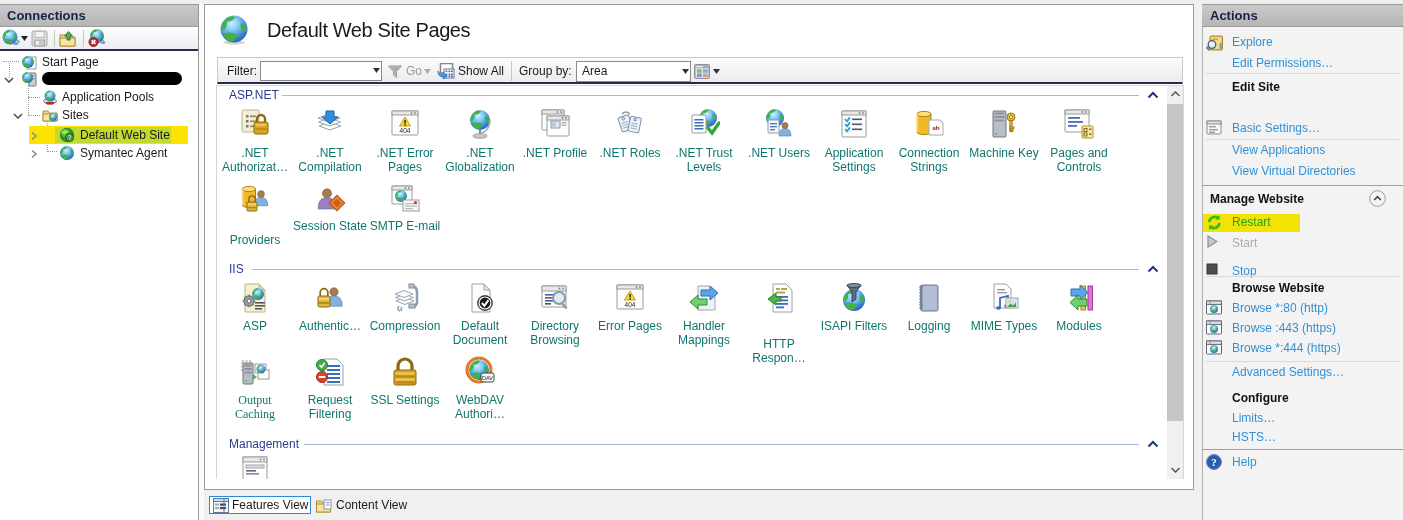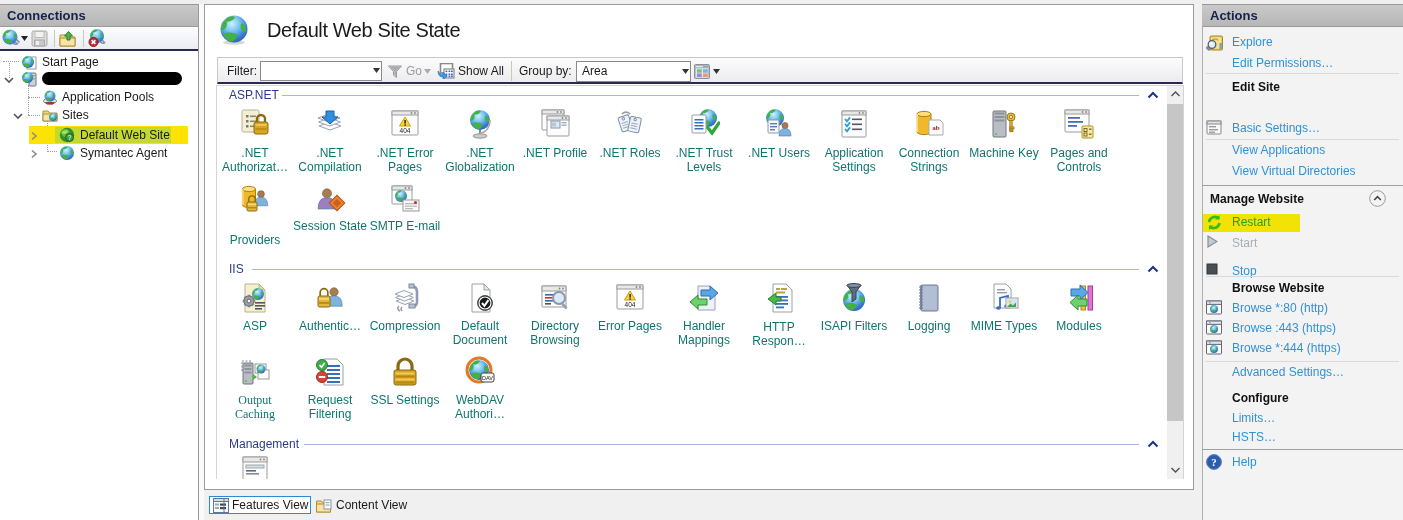--- a/index.html
+++ b/index.html
@@ -264,21 +264,21 @@
             <stop offset="1" stop-color="#1c448f"></stop>
           </radialGradient>
         </defs>
         <circle cx="15" cy="15" r="13.5" fill="url(#gg19)"></circle>
         <path d="M7.57,4.20 Q13.65,0.82 16.35,3.53 Q13.65,6.90 10.28,7.57 Q4.88,8.25 7.57,4.20 z" fill="#43b048"></path>
         <path d="M1.77,15.68 Q2.85,7.57 6.90,5.55 Q8.93,10.28 6.90,13.65 Q4.20,17.02 1.77,15.68 z" fill="#43b048"></path>
         <path d="M22.43,8.93 Q27.82,10.95 27.15,17.70 Q23.10,18.38 21.75,14.32 Q21.07,10.95 22.43,8.93 z" fill="#43b048"></path>
         <path d="M4.20,19.73 Q10.95,17.02 18.38,20.40 Q17.70,25.80 12.30,27.82 Q5.55,25.80 4.20,19.73 z" fill="#43b048"></path>
       </svg>
     </span>
-  <div id="mtitle">Default Web Site State</div>
+  <div id="mtitle">Default Web Site Pages</div>
   <div id="fbar">
     <span style="position:absolute;left:9px;top:6px">Filter:</span>
     <span style="position:absolute;left:42px;top:3px;width:122px;height:20px;background:#fff;border:1px solid #8a8a8a"></span>
     <svg style="position:absolute;left:155px;top:10px" width="7" height="5" viewBox="0 0 7 5">
         <path d="M0 0 h7 l-3.5 5 z" fill="#333"></path>
       </svg>
     <span style="position:absolute;left:169px;top:6px">
         <svg width="16" height="15" viewBox="0 0 16 15" style="">
           <path d="M1.5 2 h13 l-5 5.5 v6 l-3 -2.5 v-3.5 z" fill="#c6c6c6" stroke="#9a9a9a"></path>
           <path d="M3.5 3 h9 l-3.5 4 v4.5 l-1.5 -1.2 v-3.3 z" fill="#ababab"></path>
@@ -760,21 +760,21 @@
               <rect x="13" y="6" width="4" height="2" fill="#b5a642"></rect>
               <rect x="18" y="6" width="6" height="2" fill="#b5a642"></rect>
               <rect x="13" y="9.5" width="9" height="2" fill="#b5a642"></rect>
               <rect x="13" y="14" width="12" height="1.8" fill="#3a6ebd"></rect>
               <rect x="13" y="17.5" width="12" height="1.8" fill="#3a6ebd"></rect>
               <rect x="13" y="21" width="12" height="1.8" fill="#3a6ebd"></rect>
               <rect x="13" y="24.5" width="8" height="1.8" fill="#3a6ebd"></rect>
               <path d="M10 13 v4 h-5 v4 l-8 -6 8 -6 v4 z" fill="#49b849" stroke="#2f7e2f" transform="translate(8,2)"></path>
             </svg>
           </div>
-          <div class="cl" style="margin-top:6px">HTTP<br>Respon…</div>
+          <div class="cl" style="margin-top:23px">HTTP<br>Respon…</div>
         </div>
         <div class="cell" style="left:600px;top:196px;">
           <div class="ci">
             <svg width="32" height="32" viewBox="0 0 32 32" style="">
               <defs>
                 <radialGradient id="gg6" cx="0.42" cy="0.3" r="0.9">
                   <stop offset="0" stop-color="#d0f0fe"></stop>
                   <stop offset="0.3" stop-color="#7cc8f2"></stop>
                   <stop offset="0.62" stop-color="#3a7fd4"></stop>
                   <stop offset="1" stop-color="#1c448f"></stop>

